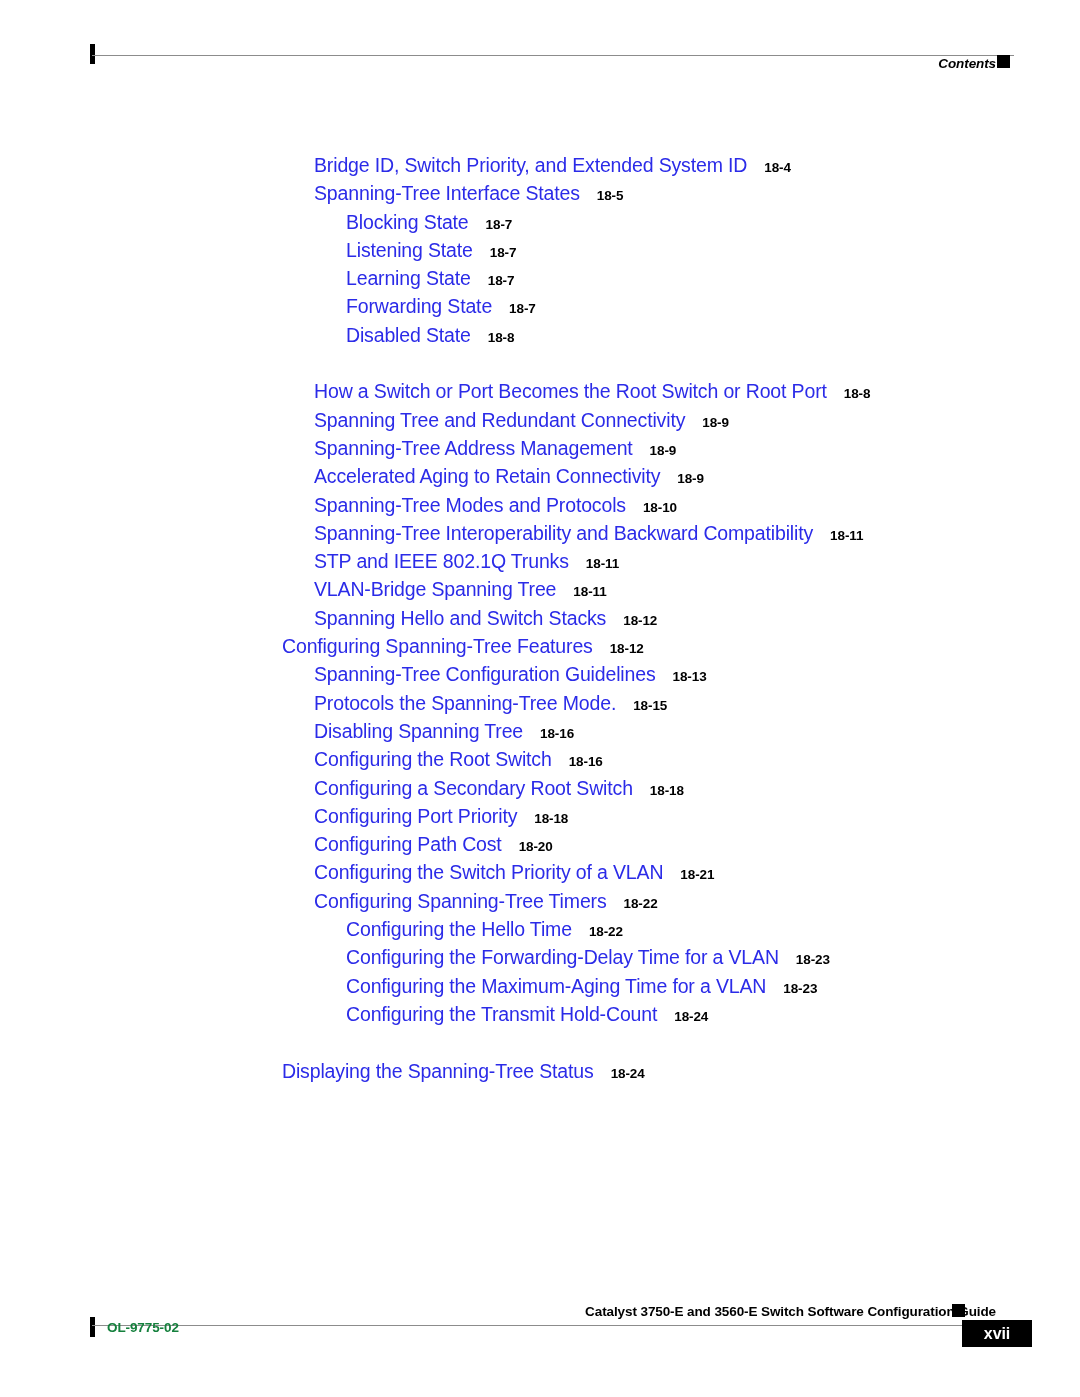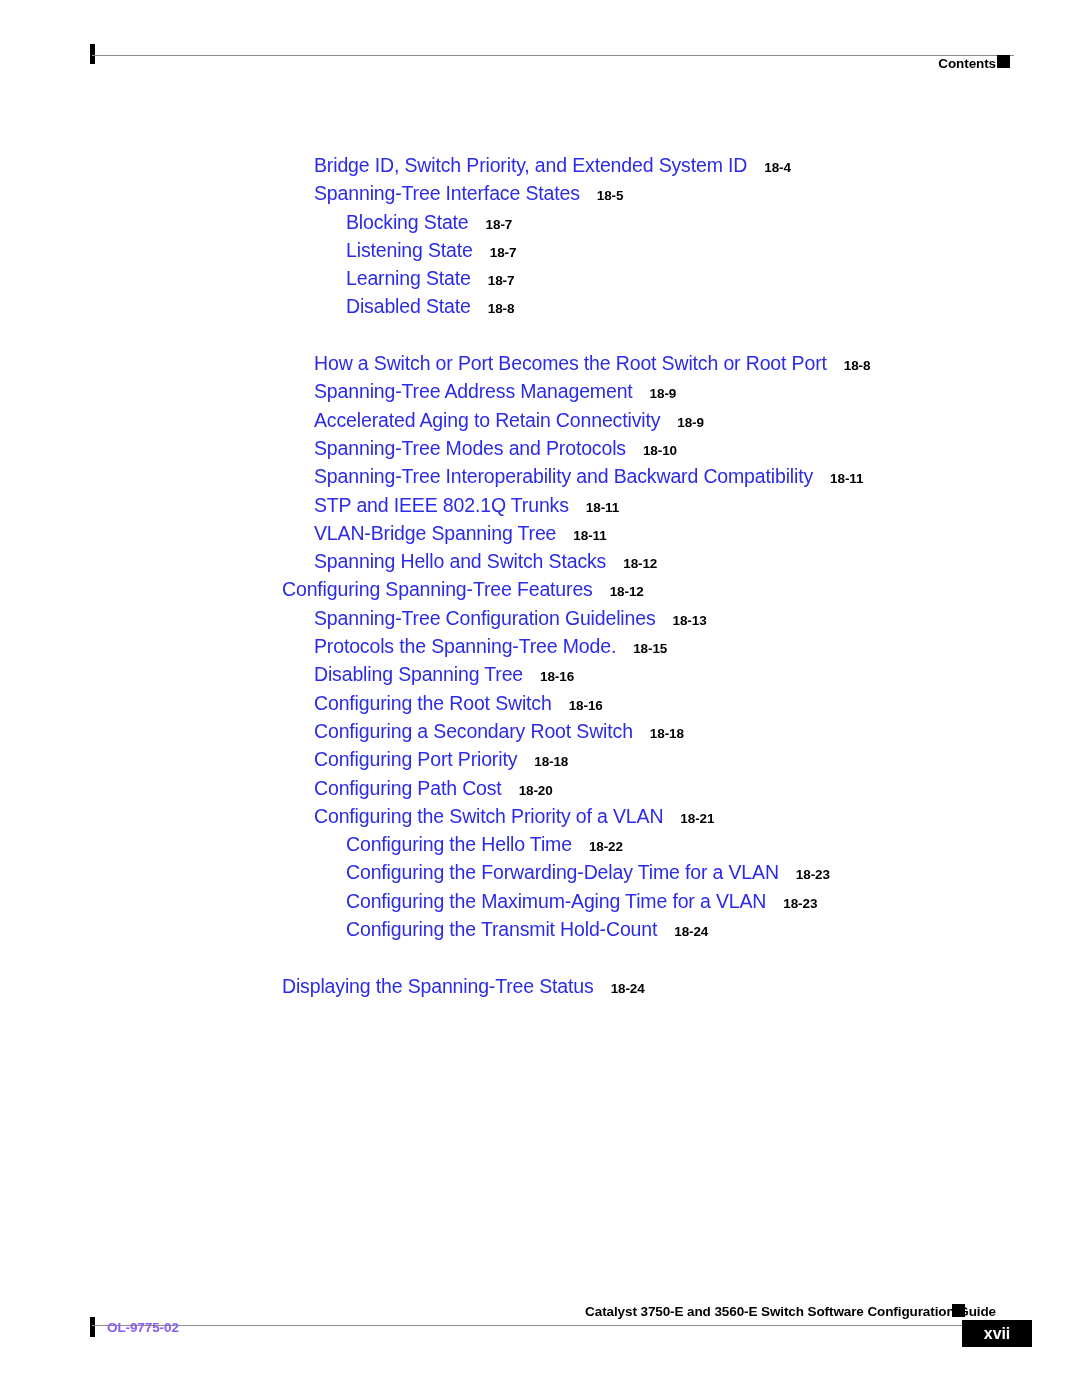--- a/index.html
+++ b/index.html
@@ -15,20 +15,21 @@
     -webkit-font-smoothing: antialiased;
   }
 
   
   #page-header {
     position: absolute;
     left: 0;
     top: 0;
     width: 1080px;
     height: 90px;
+    font-style: italic;
   }
   #header-rule {
     position: absolute;
     left: 92px;
     top: 55px;
     width: 922px;
     height: 1px;
     background: #8c8c8c;
   }
   #header-left-tick {
@@ -119,21 +120,21 @@
     width: 5px;
     height: 20px;
     background: #000000;
   }
   #footer-doc-id {
     position: absolute;
     left: 107px;
     top: 33px;
     font-size: 13.5px;
     font-weight: bold;
-    color: #8b5cf6;
+    color: #15803d;
     letter-spacing: -0.1px;
     white-space: nowrap;
   }
   #footer-guide-title {
     position: absolute;
     right: 84px;
     top: 17px;
     font-size: 13.5px;
     font-weight: bold;
     color: #000000;
@@ -179,39 +180,42 @@
   <div id="header-label">Contents</div>
   <div id="header-square"></div>
 </div>
 
 <div id="toc">
     <div class="toc-entry lvl2"><span class="title">Bridge ID, Switch Priority, and Extended System ID</span><span class="pagenum">18-4</span></div>
     <div class="toc-entry lvl2"><span class="title">Spanning-Tree Interface States</span><span class="pagenum">18-5</span></div>
     <div class="toc-entry lvl3"><span class="title">Blocking State</span><span class="pagenum">18-7</span></div>
     <div class="toc-entry lvl3"><span class="title">Listening State</span><span class="pagenum">18-7</span></div>
     <div class="toc-entry lvl3"><span class="title">Learning State</span><span class="pagenum">18-7</span></div>
+    <div class="toc-entry lvl3"><span class="title">Forwarding State</span><span class="pagenum">18-7</span></div>
     <div class="toc-entry lvl3"><span class="title">Disabled State</span><span class="pagenum">18-8</span></div>
     <div class="toc-gap"></div>
     <div class="toc-entry lvl2"><span class="title">How a Switch or Port Becomes the Root Switch or Root Port</span><span class="pagenum">18-8</span></div>
+    <div class="toc-entry lvl2"><span class="title">Spanning Tree and Redundant Connectivity</span><span class="pagenum">18-9</span></div>
     <div class="toc-entry lvl2"><span class="title">Spanning-Tree Address Management</span><span class="pagenum">18-9</span></div>
     <div class="toc-entry lvl2"><span class="title">Accelerated Aging to Retain Connectivity</span><span class="pagenum">18-9</span></div>
     <div class="toc-entry lvl2"><span class="title">Spanning-Tree Modes and Protocols</span><span class="pagenum">18-10</span></div>
     <div class="toc-entry lvl2"><span class="title">Spanning-Tree Interoperability and Backward Compatibility</span><span class="pagenum">18-11</span></div>
     <div class="toc-entry lvl2"><span class="title">STP and IEEE 802.1Q Trunks</span><span class="pagenum">18-11</span></div>
     <div class="toc-entry lvl2"><span class="title">VLAN-Bridge Spanning Tree</span><span class="pagenum">18-11</span></div>
     <div class="toc-entry lvl2"><span class="title">Spanning Hello and Switch Stacks</span><span class="pagenum">18-12</span></div>
     <div class="toc-entry lvl1"><span class="title">Configuring Spanning-Tree Features</span><span class="pagenum">18-12</span></div>
     <div class="toc-entry lvl2"><span class="title">Spanning-Tree Configuration Guidelines</span><span class="pagenum">18-13</span></div>
     <div class="toc-entry lvl2"><span class="title">Protocols the Spanning-Tree Mode.</span><span class="pagenum">18-15</span></div>
     <div class="toc-entry lvl2"><span class="title">Disabling Spanning Tree</span><span class="pagenum">18-16</span></div>
     <div class="toc-entry lvl2"><span class="title">Configuring the Root Switch</span><span class="pagenum">18-16</span></div>
     <div class="toc-entry lvl2"><span class="title">Configuring a Secondary Root Switch</span><span class="pagenum">18-18</span></div>
     <div class="toc-entry lvl2"><span class="title">Configuring Port Priority</span><span class="pagenum">18-18</span></div>
     <div class="toc-entry lvl2"><span class="title">Configuring Path Cost</span><span class="pagenum">18-20</span></div>
     <div class="toc-entry lvl2"><span class="title">Configuring the Switch Priority of a VLAN</span><span class="pagenum">18-21</span></div>
+    <div class="toc-entry lvl2"><span class="title">Configuring Spanning-Tree Timers</span><span class="pagenum">18-22</span></div>
     <div class="toc-entry lvl3"><span class="title">Configuring the Hello Time</span><span class="pagenum">18-22</span></div>
     <div class="toc-entry lvl3"><span class="title">Configuring the Forwarding-Delay Time for a VLAN</span><span class="pagenum">18-23</span></div>
     <div class="toc-entry lvl3"><span class="title">Configuring the Maximum-Aging Time for a VLAN</span><span class="pagenum">18-23</span></div>
     <div class="toc-entry lvl3"><span class="title">Configuring the Transmit Hold-Count</span><span class="pagenum">18-24</span></div>
     <div class="toc-gap"></div>
     <div class="toc-entry lvl1"><span class="title">Displaying the Spanning-Tree Status</span><span class="pagenum">18-24</span></div>
   </div>
 
 <div id="page-footer">
   <div id="footer-guide-title">Catalyst 3750-E and 3560-E Switch Software Configuration Guide</div>

